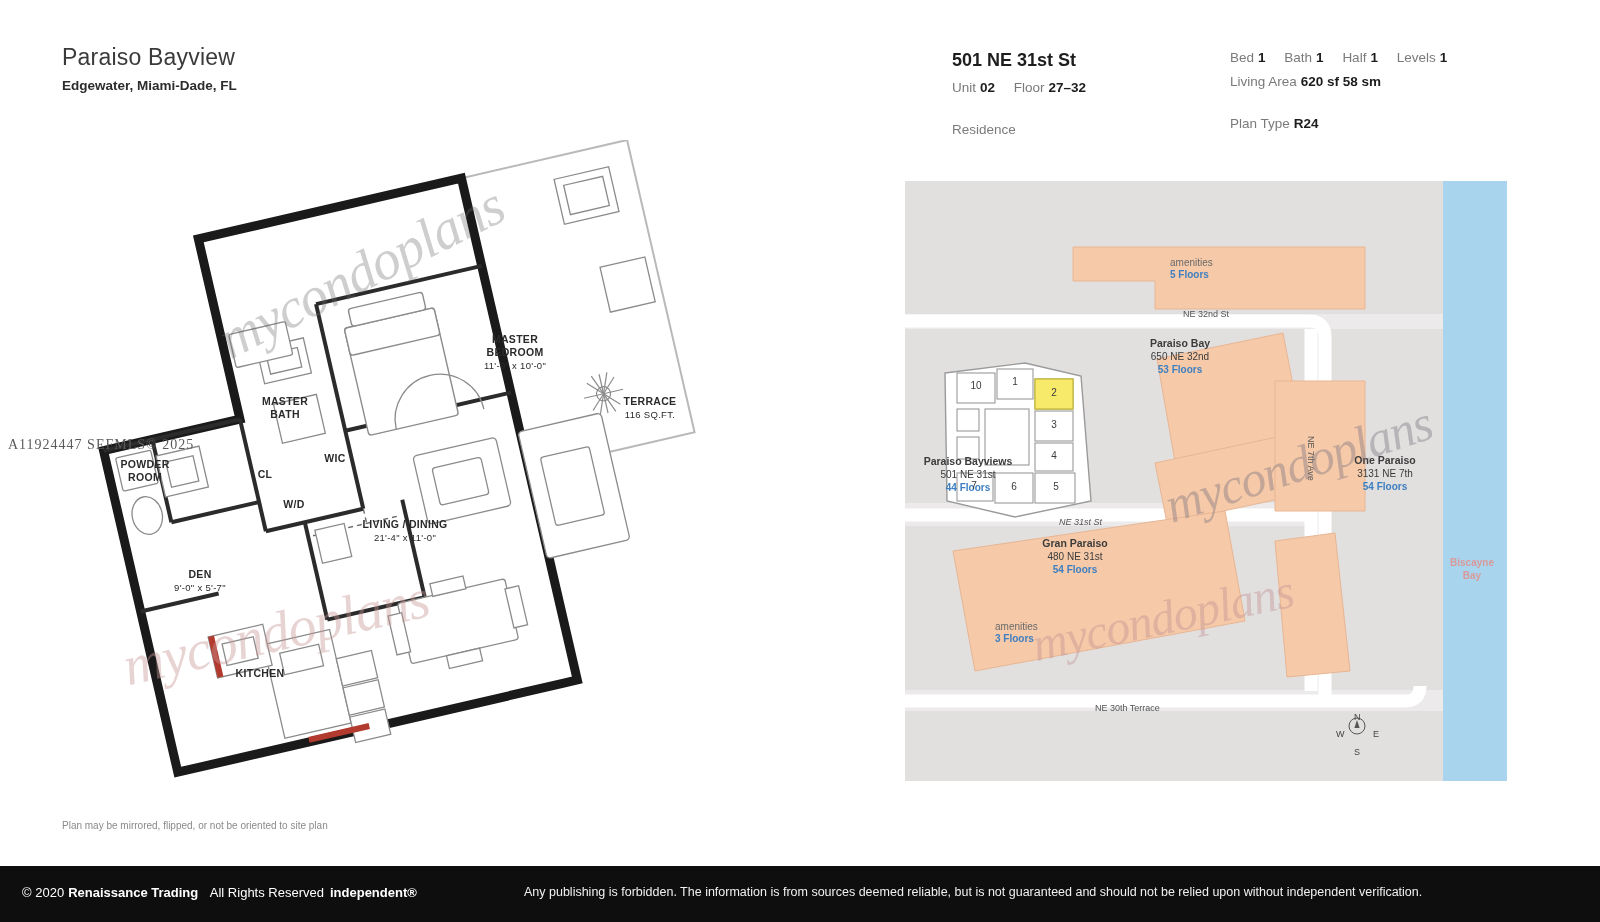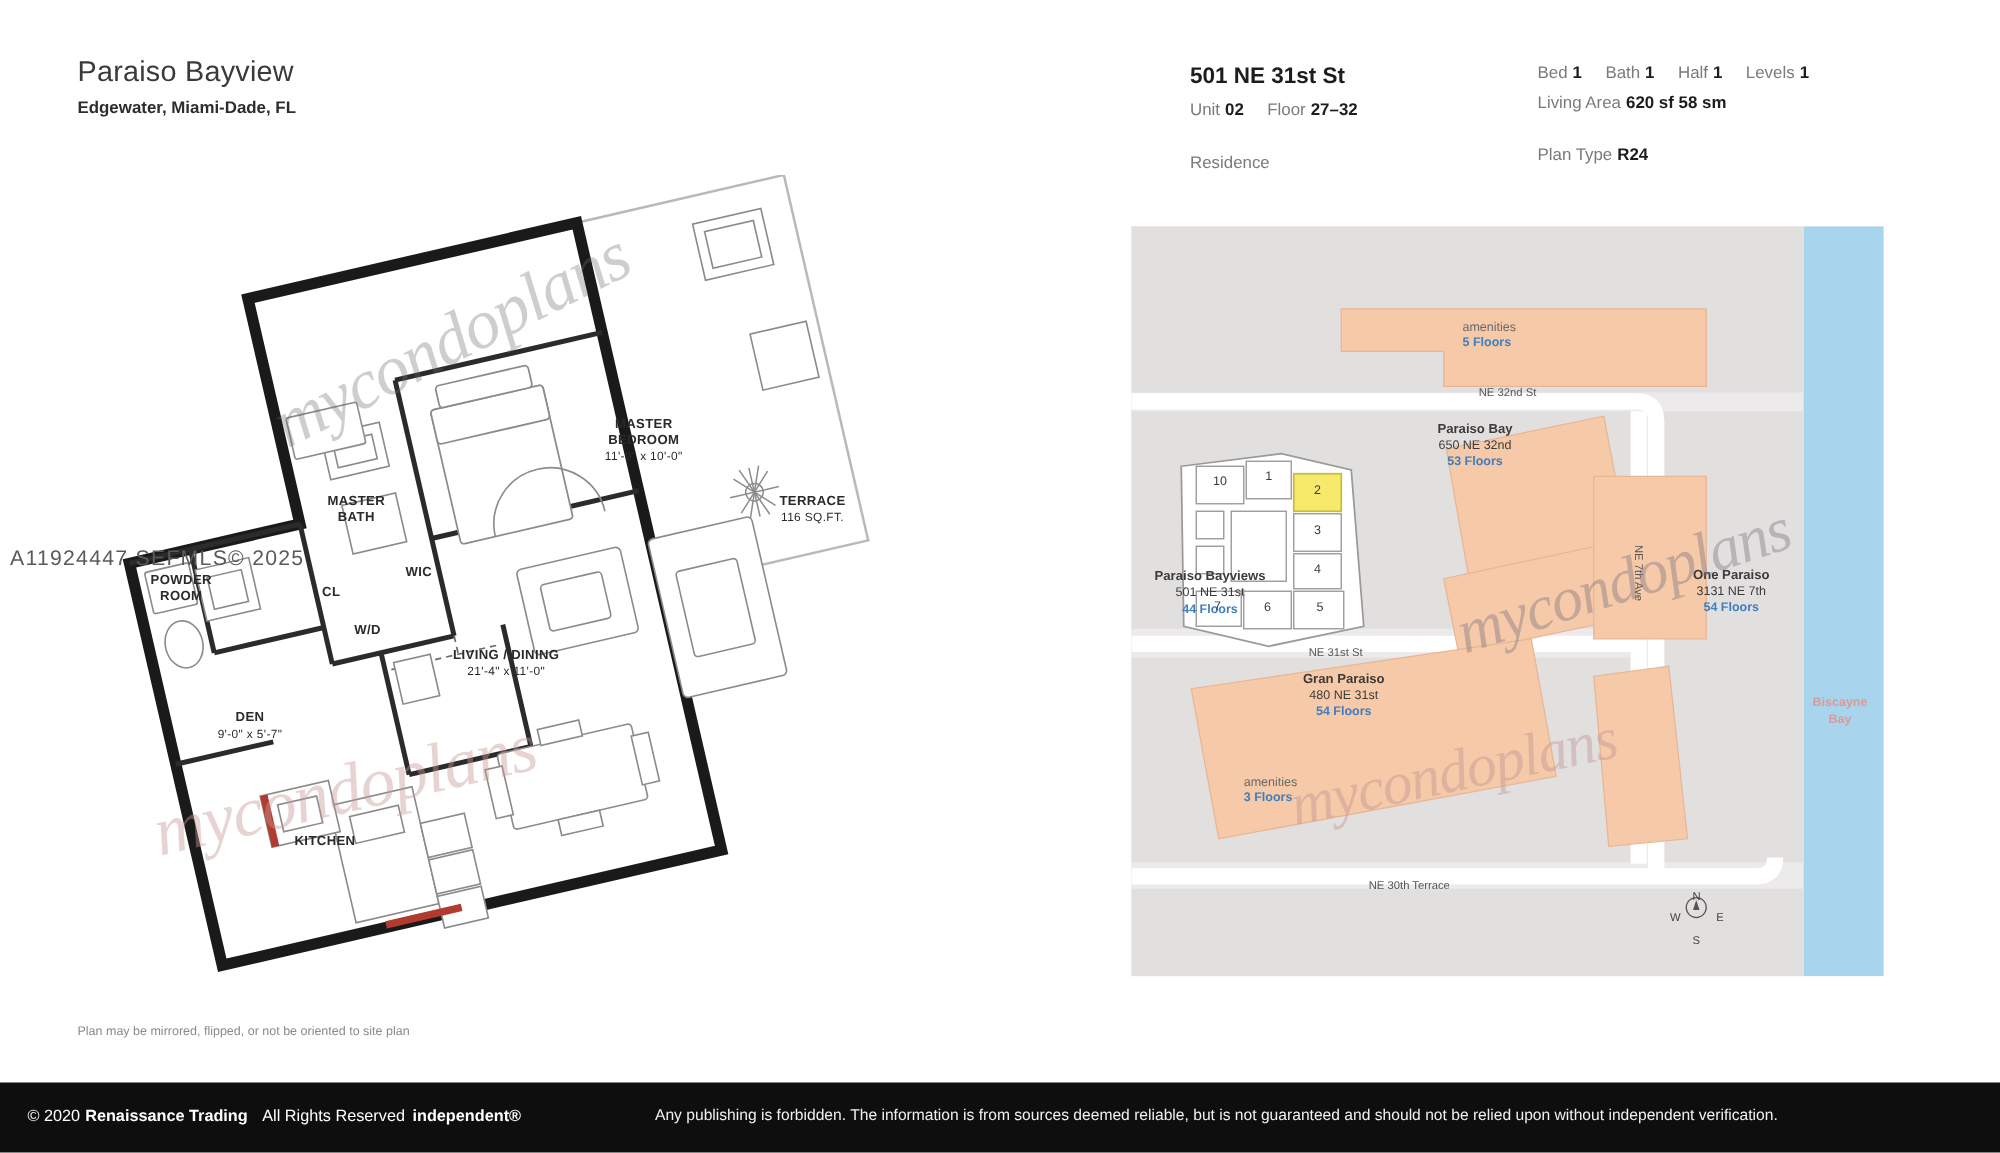--- a/index.html
+++ b/index.html
@@ -99,24 +99,24 @@
     top: 820px;
     font-size: 10px;
     color: #8a8a8a;
   }
 
   
   .wm-mls {
     position: absolute;
     left: 8px;
     top: 437px;
-    font-size: 17px;
+    font-size: 14px;
     color: #5a5a5a;
     letter-spacing: 1px;
-    font-family: Liberation Sans, sans-serif;
+    font-family: Liberation Serif, serif;
     white-space: nowrap;
   }
   .wm-script {
     position: absolute;
     font-family: "Liberation Serif", serif;
     font-style: italic;
     font-size: 56px;
     color: rgba(120,110,120,0.30);
     white-space: nowrap;
     pointer-events: none;
@@ -460,21 +460,21 @@
       <polygon points="0,-6 2.6,2 -2.6,2" fill="#555"></polygon>
     </g>
   </svg>
 
   
   <div class="amen" style="left:265px; top:76px; width:120px;">
     <span>amenities</span><br>
     <span class="fl">5 Floors</span>
   </div>
   <div class="street" style="left:278px; top:128px;">NE 32nd St</div>
-  <div class="street" style="left:142px; top:336px;">NE 31st St</div>
+  <div class="street" style="left:154px; top:336px;font-style:italic;">NE 31st St</div>
   <div class="street" style="left:190px; top:522px;">NE 30th Terrace</div>
   <div class="street" style="left:411px; top:255px; transform:rotate(90deg); transform-origin:left top;">NE 7th Ave</div>
 
   <div class="mlab ctr" style="left:210px; top:156px; width:130px;">
     <span class="nm">Paraiso Bay</span><br>
     <span>650 NE 32nd</span><br>
     <span class="fl">53 Floors</span>
   </div>
   <div class="mlab ctr" style="left:8px; top:274px; width:110px;">
     <span class="nm">Paraiso Bayviews</span><br>

